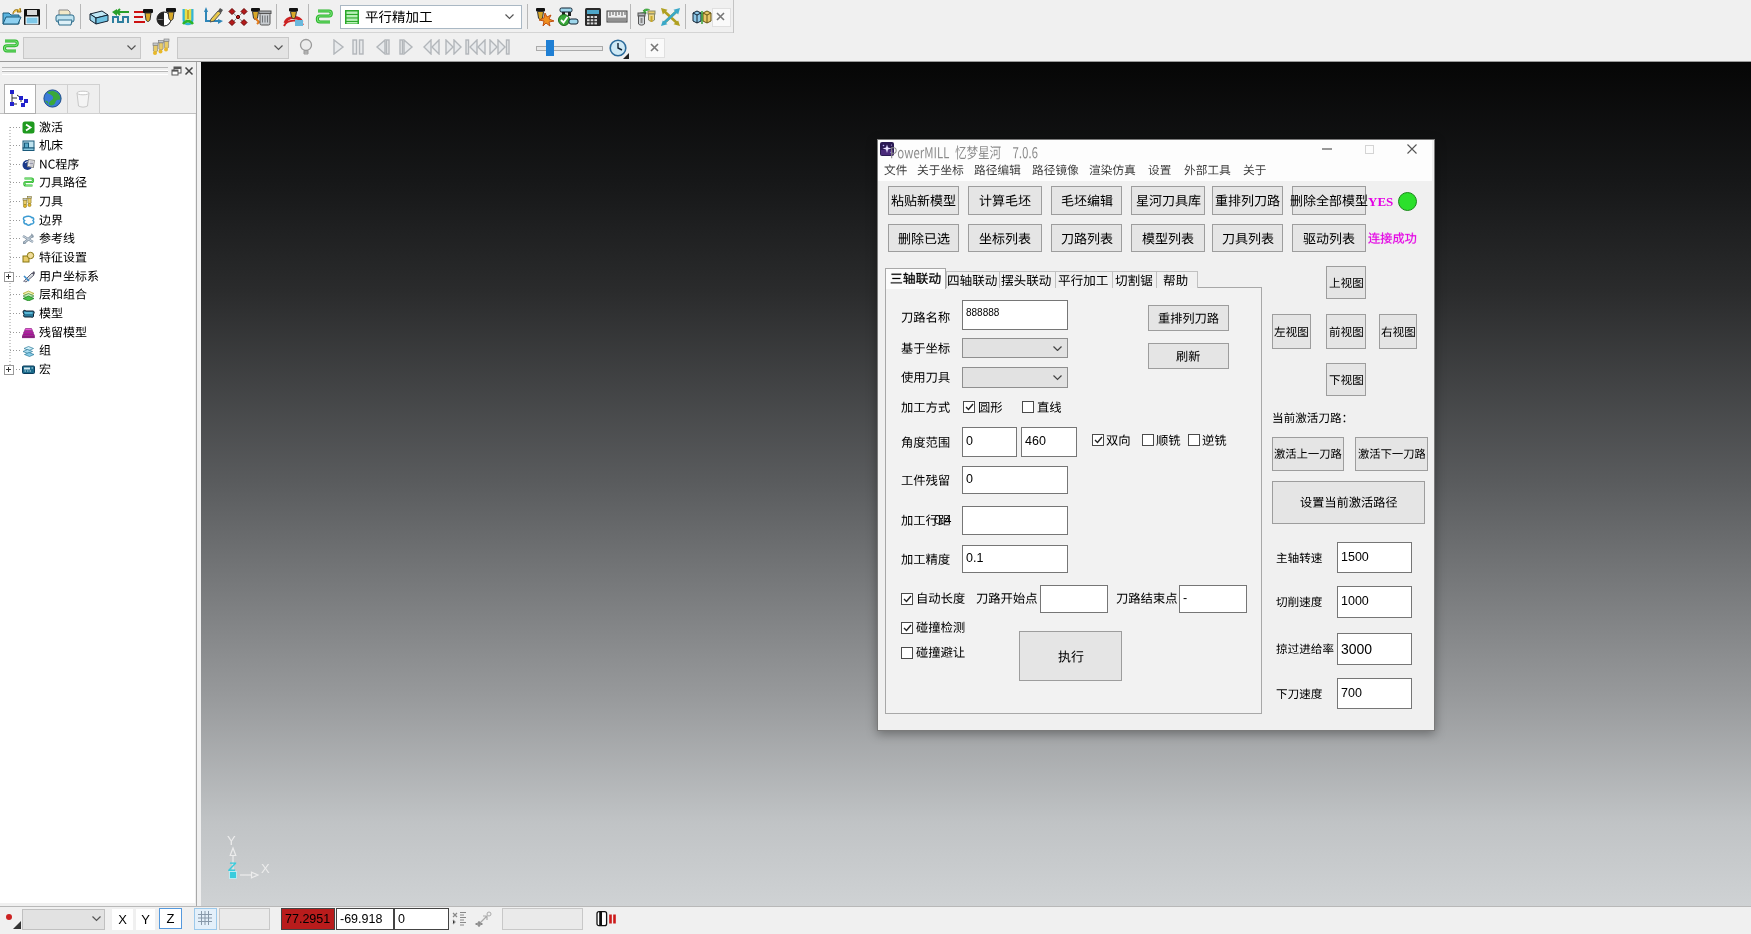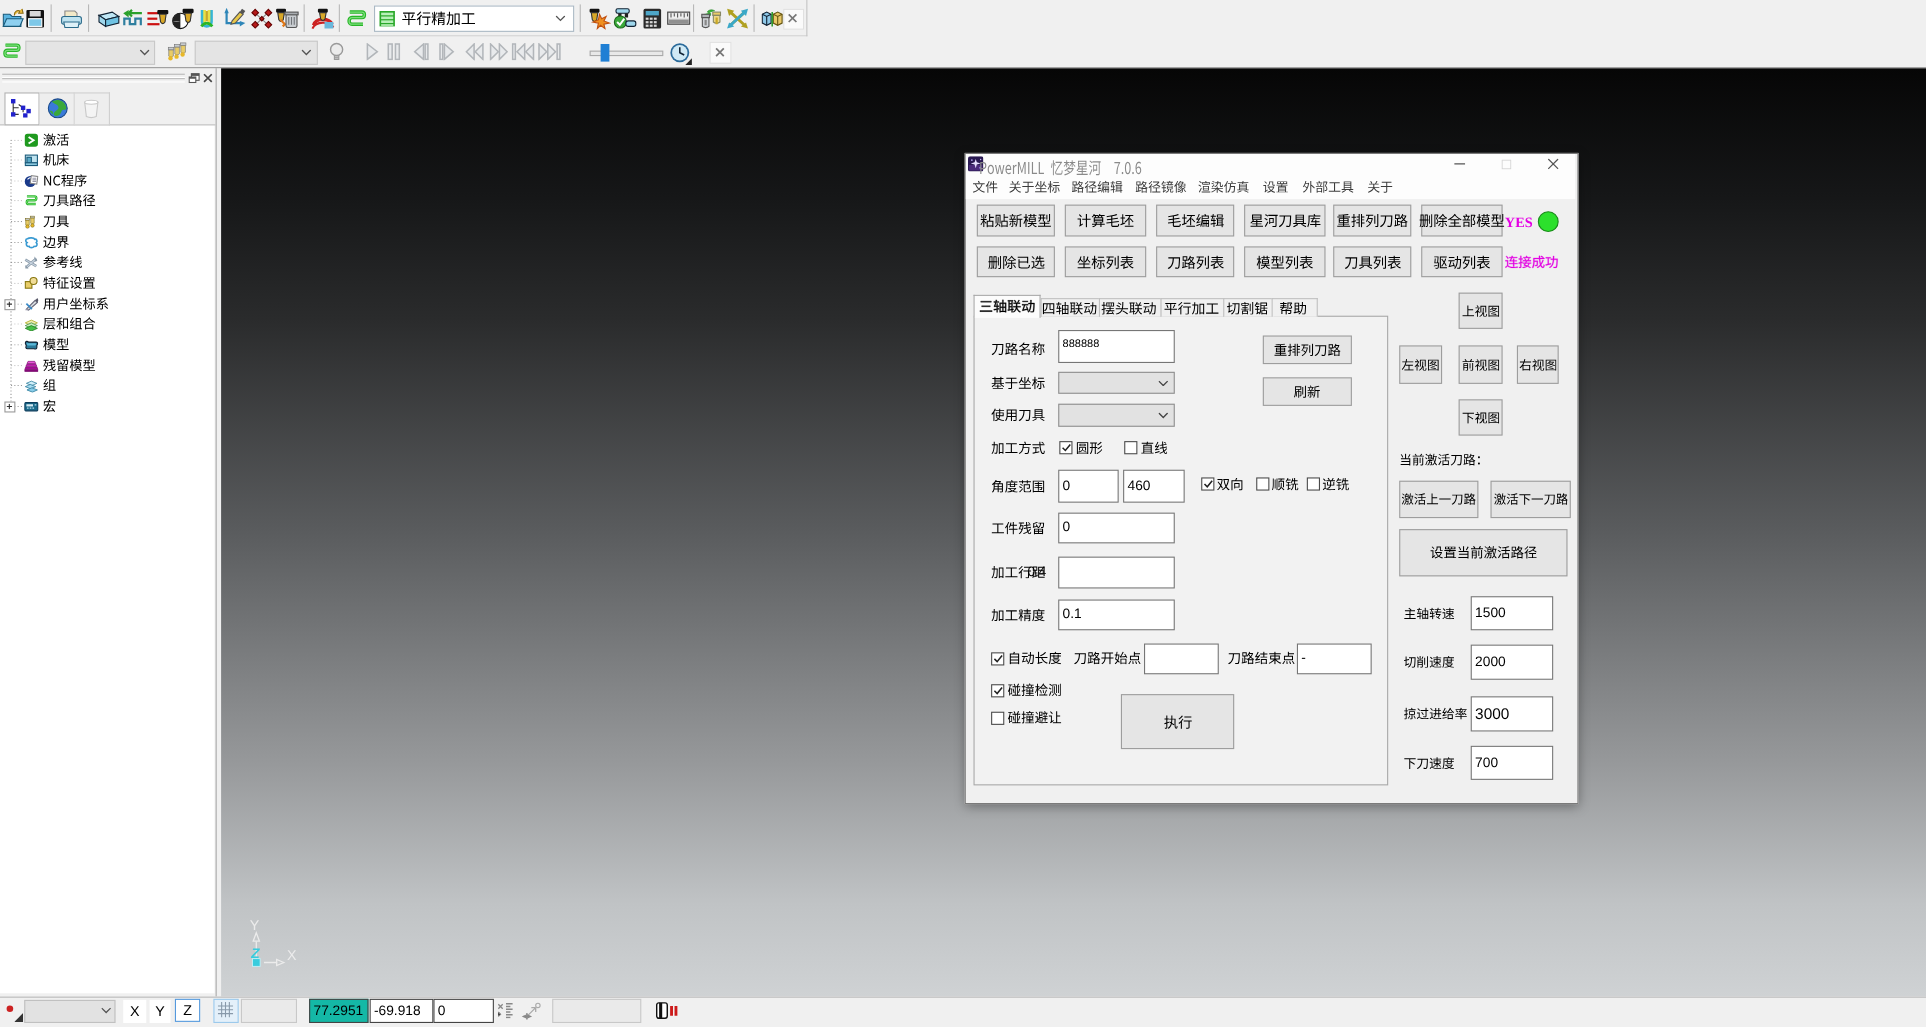--- a/index.html
+++ b/index.html
@@ -562,21 +562,21 @@
     <path d="M0.5 0.5L4.5 4.5L8.5 0.5" fill="none" stroke="#555" stroke-width="1.2"></path>
   </svg>
 <div class="ab num" style="left:112px;top:909px;width:21px;height:21px;background:#fff;font-size:13px;text-align:center;line-height:21px">X</div>
 <div class="ab num" style="left:136px;top:909px;width:19px;height:21px;background:#fff;font-size:13px;text-align:center;line-height:21px">Y</div>
 <div class="ab num" style="left:159px;top:908px;width:21px;height:19px;background:#fff;border:1.5px solid #5599dd;font-size:13px;text-align:center;line-height:19px">Z</div>
 <div class="ab" style="left:194px;top:908px;width:21px;height:20px;background:#e4f0fa;border:1px solid #9cc9eb"></div>
 <svg class="ab" style="left:198px;top:911px" width="14" height="14" viewBox="0 0 14 14">
     <path d="M3.5 0L3.5 14M7 0L7 14M10.5 0L10.5 14M0 3.5L14 3.5M0 7L14 7M0 10.5L14 10.5" stroke="#8899aa" stroke-width="1"></path>
   </svg>
 <div class="ab" style="left:219px;top:908px;width:49px;height:20px;background:#eaeaea;border:1px solid #c8c8c8"></div>
-<div class="ab num" style="left:281px;top:908px;width:49px;height:20px;background:#14b8a6;border:1px solid #444;font-size:12.5px;line-height:20px;padding-left:3px">77.2951</div>
+<div class="ab num" style="left:281px;top:908px;width:49px;height:20px;background:#b91c1c;border:1px solid #444;font-size:12.5px;line-height:20px;padding-left:3px">77.2951</div>
 <div class="ab num" style="left:336px;top:908px;width:53px;height:20px;background:#fff;border:1px solid #444;font-size:12.5px;line-height:20px;padding-left:3px">-69.918</div>
 <div class="ab num" style="left:394px;top:908px;width:50px;height:20px;background:#fff;border:1px solid #444;font-size:12.5px;line-height:20px;padding-left:3px">0</div>
 <svg class="ab" style="left:452px;top:911px" width="16" height="15" viewBox="0 0 16 15">
     <g stroke="#888" stroke-width="1.2">
       <path d="M1 2L5 6M5 2L1 6"></path>
       <path d="M8 1.5L14 1.5M8 4L12 4"></path>
       <path d="M8 6.5L14 6.5M8 9L12 9"></path>
       <path d="M1 9L3 11L1 13M8 11.5L14 11.5M8 14L12 14"></path>
     </g>
   </svg>
@@ -1167,21 +1167,21 @@
 <div class="ab num" style="left:1341px;top:549.75px;font-size:12.5px">1500</div>
 <svg class="ab " style="left:1276px;top:595.5px" width="46.4" height="11.6" viewBox="0 0 4000 1000" preserveAspectRatio="none">
     <g fill="#000">
       <use href="#u5207" x="0"></use>
       <use href="#u524A" x="1000"></use>
       <use href="#u901F" x="2000"></use>
       <use href="#u5EA6" x="3000"></use>
     </g>
   </svg>
 <div class="inp" style="left:1337px;top:586px;width:73px;height:30px"></div>
-<div class="ab num" style="left:1341px;top:594.25px;font-size:12.5px">2000</div>
+<div class="ab num" style="left:1341px;top:594.25px;font-size:12.5px">1000</div>
 <svg class="ab " style="left:1276px;top:642.5px" width="58.0" height="11.6" viewBox="0 0 5000 1000" preserveAspectRatio="none">
     <g fill="#000">
       <use href="#u63A0" x="0"></use>
       <use href="#u8FC7" x="1000"></use>
       <use href="#u8FDB" x="2000"></use>
       <use href="#u7ED9" x="3000"></use>
       <use href="#u7387" x="4000"></use>
     </g>
   </svg>
 <div class="inp" style="left:1337px;top:633px;width:73px;height:30px"></div>

